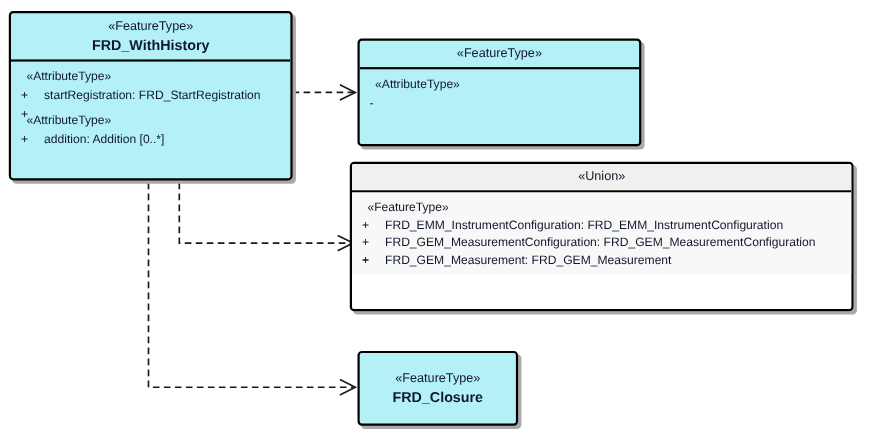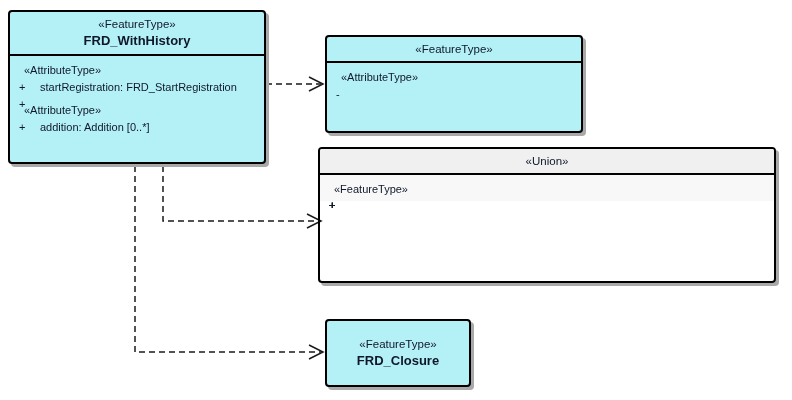--- a/index.html
+++ b/index.html
@@ -99,29 +99,32 @@
 
   <div class="uml-box union-box with-divider lh16" id="box-addition">
     <div class="hdr">
       <div class="stereo">«Union»</div>
     </div>
     <div class="bdy">
       <div class="sec">
         <div class="grp">«FeatureType»</div>
         <div class="attr">
           <span class="vis">+</span>
+          <span>FRD_EMM_InstrumentConfiguration: FRD_EMM_InstrumentConfiguration</span>
+        </div>
+        <div class="attr">
+          <span class="vis">+</span>
+          <span>FRD_GEM_MeasurementConfiguration: FRD_GEM_MeasurementConfiguration</span>
         </div>
         <div class="attr">
           <span class="vis">+</span>
         </div>
         <div class="attr">
           <span class="vis">+</span>
-        </div>
-        <div class="attr">
-          <span class="vis">+</span>
+          <span>FRD_GEM_Measurement: FRD_GEM_Measurement</span>
         </div>
       </div>
     </div>
   </div>
 
   <div class="uml-box feature" id="box-closure">
     <div class="hdr">
       <div class="stereo">«FeatureType»</div>
       <div class="cname">FRD_Closure</div>
     </div>

